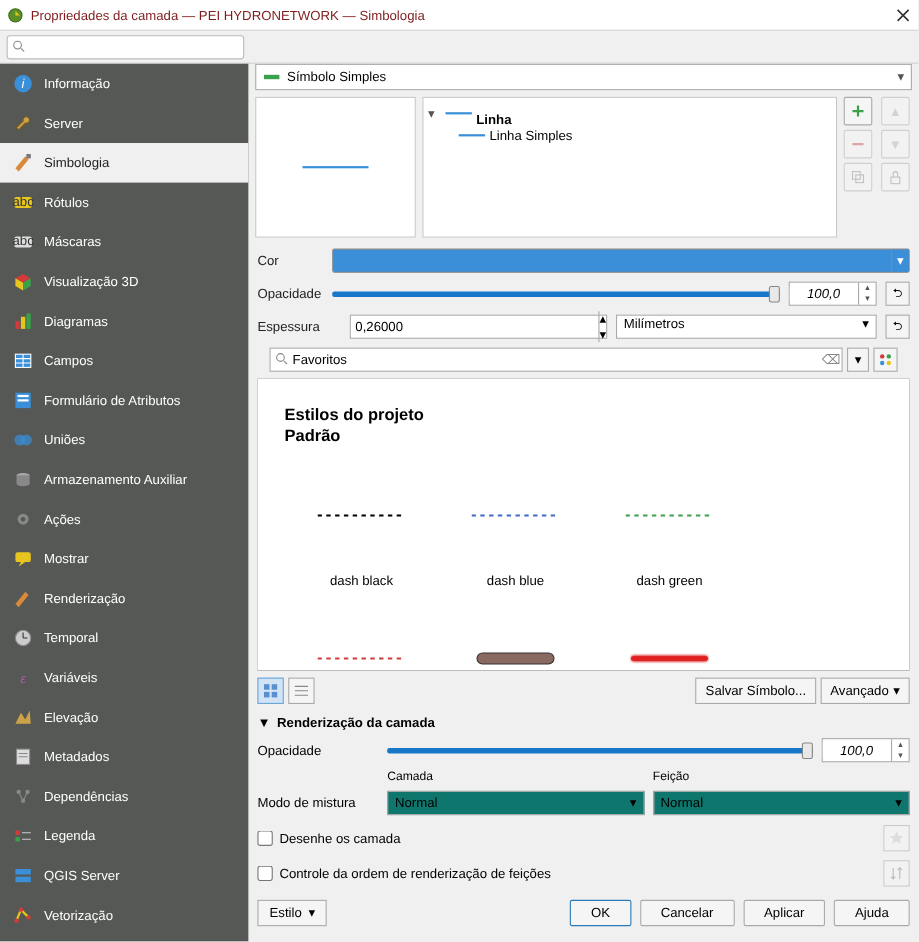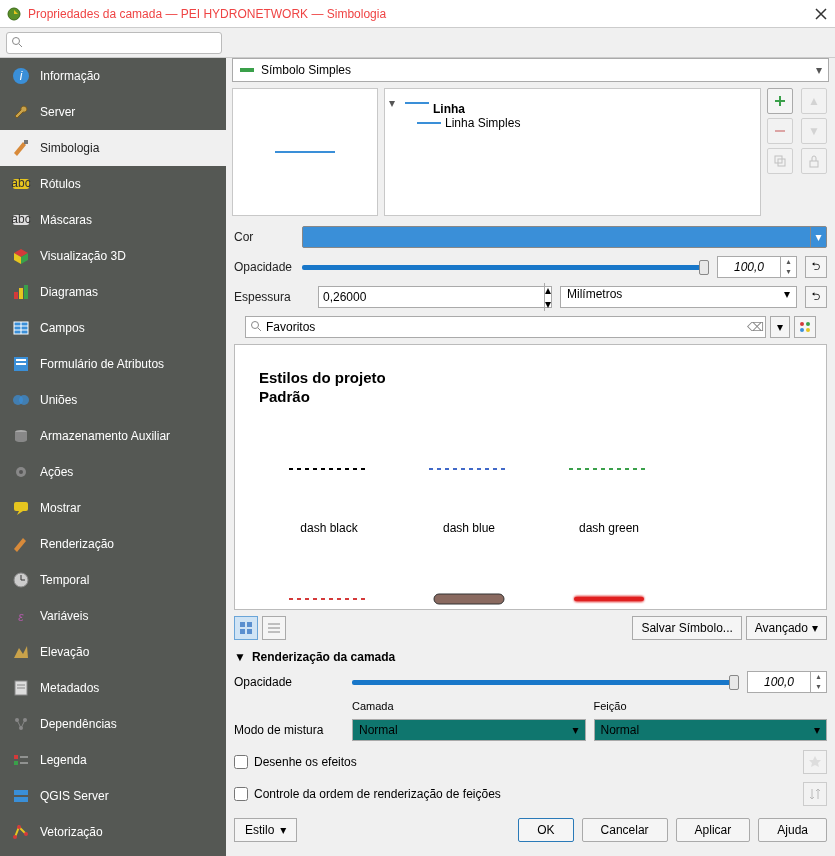--- a/index.html
+++ b/index.html
@@ -1,21 +1,21 @@
 <!DOCTYPE html>
 <html><head>
 <meta charset="utf-8">
 <style>
 * { box-sizing: border-box; margin: 0; padding: 0; font-family: "Segoe UI", Tahoma, sans-serif; font-size: 12px; }
 body { background: #f0f0f0; width: 835px; height: 856px; overflow: hidden; }
 
 
 .titlebar { height: 28px; background: #fff; border-bottom: 1px solid #ccc; display: flex; align-items: center; padding: 0 6px; }
 .titlebar .qgis-icon { width: 16px; height: 16px; margin-right: 6px; }
-.titlebar .title { flex: 1; color: #ef4444; }
+.titlebar .title { flex: 1; color: #7f1d1d; }
 .titlebar .close { width: 16px; height: 16px; display: flex; align-items: center; justify-content: center; cursor: pointer; }
 
 
 .top-search { height: 30px; display: flex; align-items: center; padding: 4px 6px; background: #f0f0f0; border-bottom: 1px solid #ccc; }
 .top-search input { width: 216px; height: 22px; border: 1px solid #bbb; border-radius: 3px; padding: 2px 6px 2px 22px; background: #fff; }
 .search-wrap { position: relative; }
 .search-wrap .mag { position: absolute; left: 5px; top: 4px; color: #888; }
 
 
 .main { display: flex; height: 798px; }
@@ -600,21 +600,21 @@
             <span class="drop">▾</span>
           </div>
         <div class="combo">
             <span>Normal</span>
             <span class="drop">▾</span>
           </div>
       </div>
     </div>
     <div class="chk">
       <input type="checkbox" style="">
-      <span>Desenhe os efeitos</span>
+      <span>Desenhe os camada</span>
       <div style="flex:1"></div>
       <div class="icon-btn" style="opacity:0.5">
           <svg width="14" height="14">
             <path d="M7 1 L9 5 L13 5 L10 8 L11 12 L7 10 L3 12 L4 8 L1 5 L5 5 Z" fill="#ccc"></path>
           </svg>
         </div>
     </div>
     <div class="chk">
       <input type="checkbox" style="">
       <span>Controle da ordem de renderização de feições</span>

